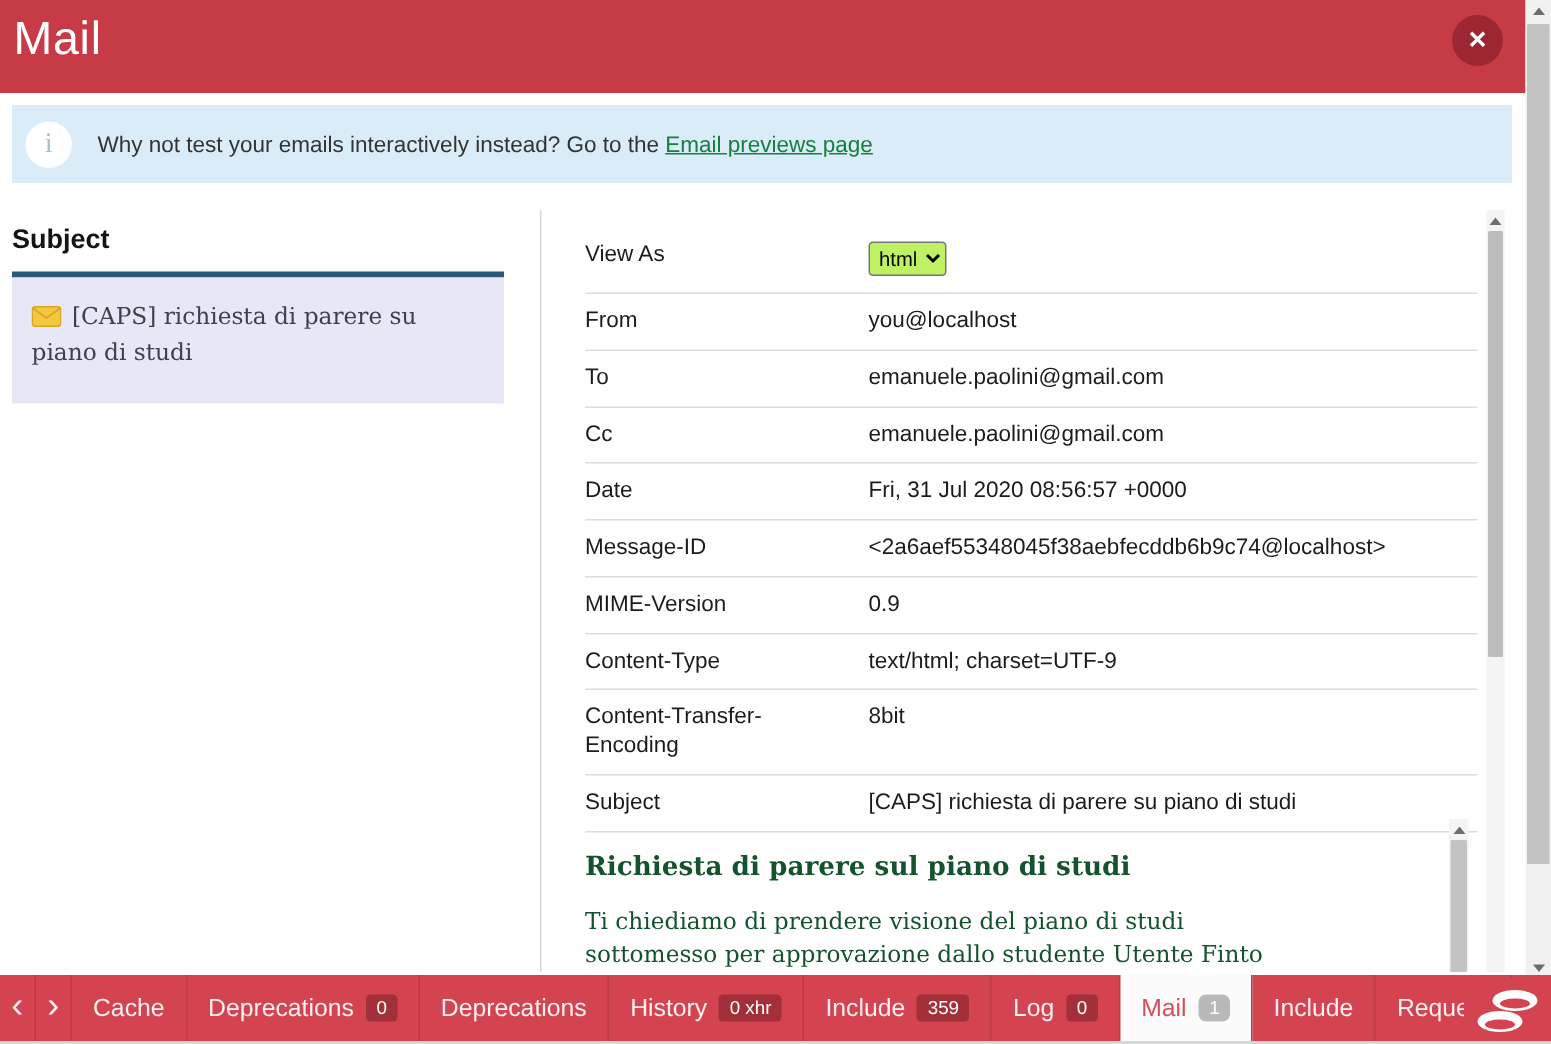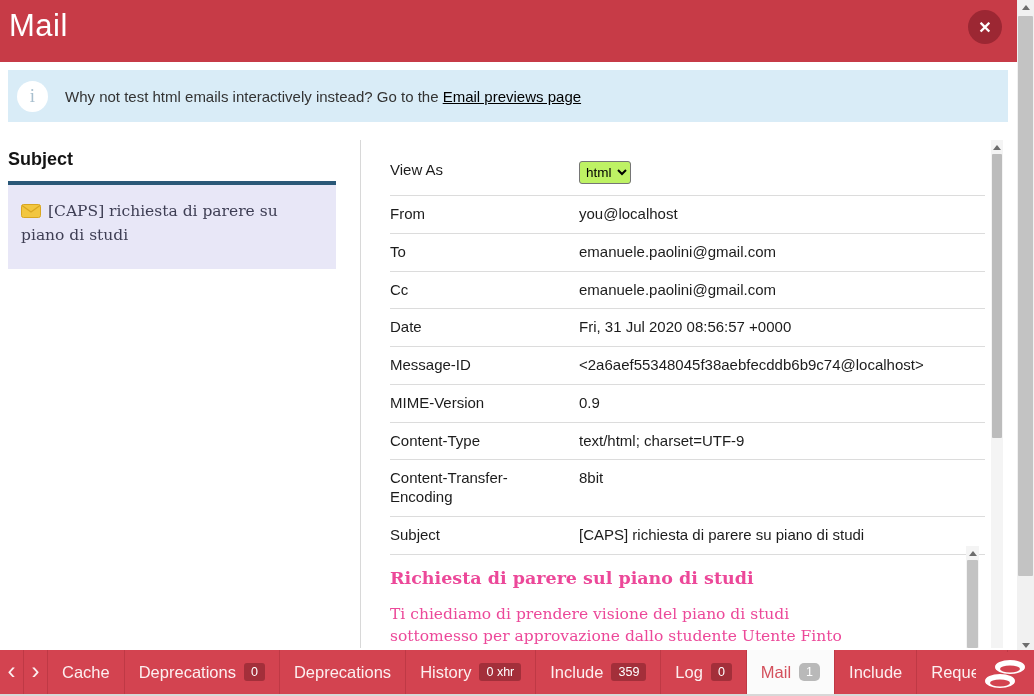--- a/index.html
+++ b/index.html
@@ -32,21 +32,21 @@
     position:absolute; left:8px; top:70px; width:1000px; height:52px;
     background:#d9ecf7; display:flex; align-items:center;
   }
   .info-icon {
     width:31px; height:31px; border-radius:50%; background:#ffffff;
     margin-left:9px; flex:0 0 auto;
     display:flex; align-items:center; justify-content:center;
     color:#a8bfce; font-size:19px; font-family:"Liberation Serif", serif;
   }
   .info-text { margin-left:17px; font-size:15px; color:#333333; }
-  .info-text a { color:#000000; text-decoration:underline; cursor:pointer; }
+  .info-text a { color:#15803d; text-decoration:underline; cursor:pointer; }
 
   
   .sidebar-heading {
     position:absolute; left:8px; top:149px;
     font-size:18px; font-weight:bold; color:#141414;
   }
   .sidebar-accent {
     position:absolute; left:8px; top:181px; width:328px; height:4px;
     background:#2a5878;
   }
@@ -77,21 +77,21 @@
   .viewas-select {
     font-family:"Liberation Sans",sans-serif; font-size:13.5px;
     height:23px; padding:0 2px; border:1px solid #767676; border-radius:3px;
     background:#bef264; color:#000;
   }
 
   
   .mail-preview {
     position:absolute; left:390px; top:552px; width:572px; height:96px;
     overflow:hidden;
-    font-family:"DejaVu Serif","Liberation Serif",serif; color:#ec4899;
+    font-family:"DejaVu Serif","Liberation Serif",serif; color:#14532d;
   }
   .mail-preview h2 { font-size:17.5px; margin-top:16px; font-weight:bold; }
   .mail-preview p  { font-size:15.5px; margin-top:15px; line-height:1.45; width:492px; }
 
   
   .scroll-track { background:#f1f1f1; position:absolute; }
   .scroll-thumb { background:#c3c3c3; position:absolute; left:1px; right:1px; border-radius:1px; }
   .scroll-arrow { position:absolute; left:0; right:0; height:14px; display:flex; align-items:center; justify-content:center; }
   .tri-up    { width:0; height:0; border-left:4px solid transparent; border-right:4px solid transparent; border-bottom:5px solid #6d6d6d; }
   .tri-down  { width:0; height:0; border-left:4px solid transparent; border-right:4px solid transparent; border-top:5px solid #6d6d6d; }
@@ -136,21 +136,21 @@
 <div class="app-header">
   <div class="app-title">Mail</div>
   <div class="close-btn">
     <span>✕</span>
   </div>
 </div>
 
 <div class="info-banner">
   <div class="info-icon">i</div>
   <div class="info-text">
-    <span>Why not test html emails interactively instead? Go to the </span>
+    <span>Why not test your emails interactively instead? Go to the </span>
     <a>Email previews page</a>
   </div>
 </div>
 
 <div class="sidebar-heading">Subject</div>
 <div class="sidebar-accent"></div>
 <div class="mail-list-item">
   <span class="envelope">
     <svg width="20" height="14" viewBox="0 0 20 14">
       <rect x="0.5" y="0.5" width="19" height="13" rx="2" fill="#f2c63f" stroke="#d9a620"></rect>

